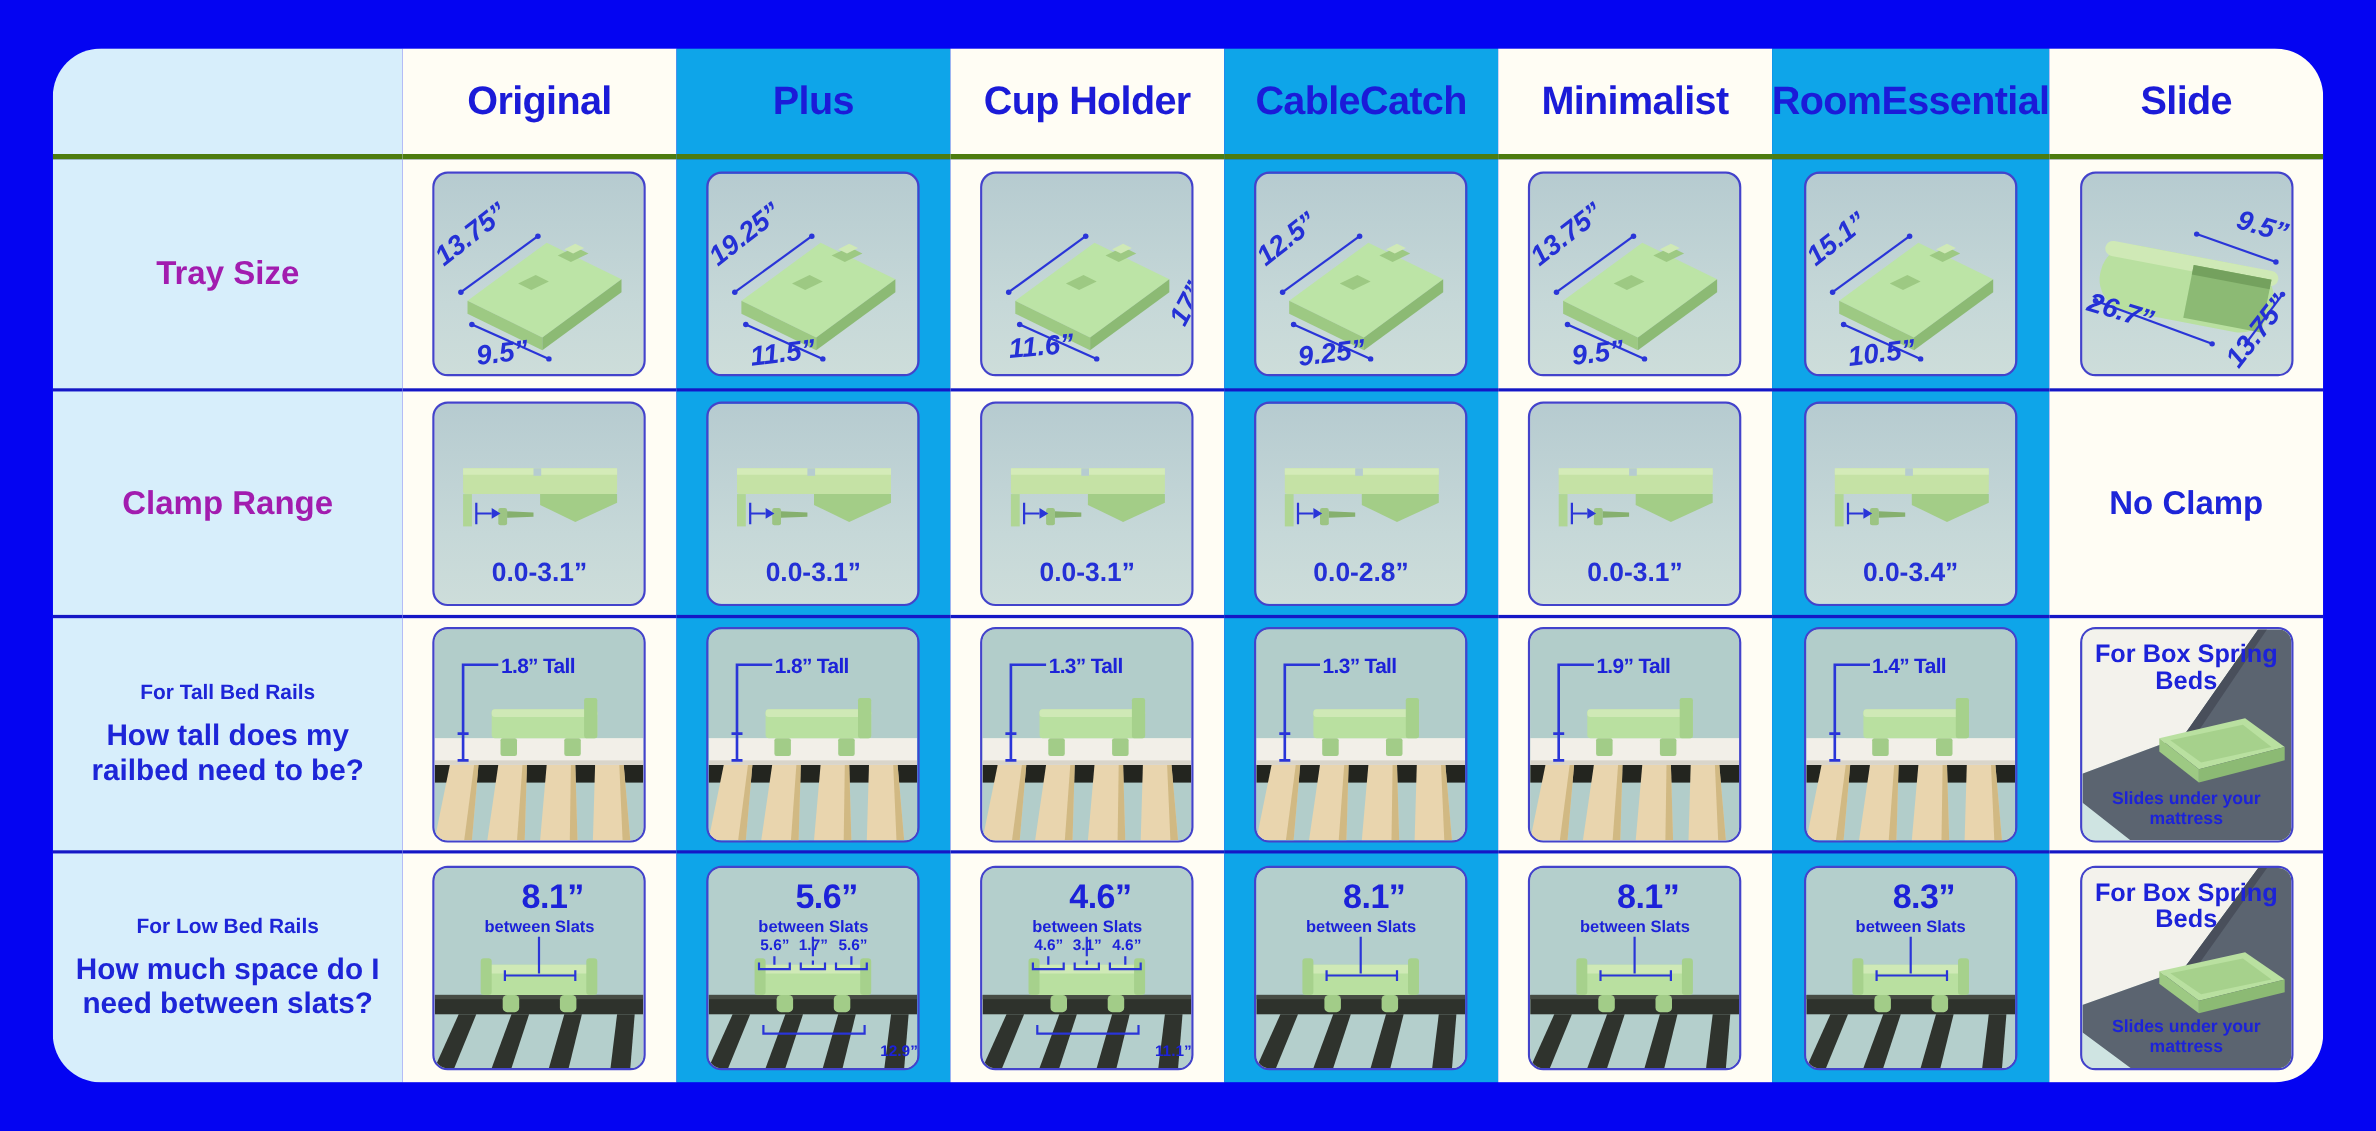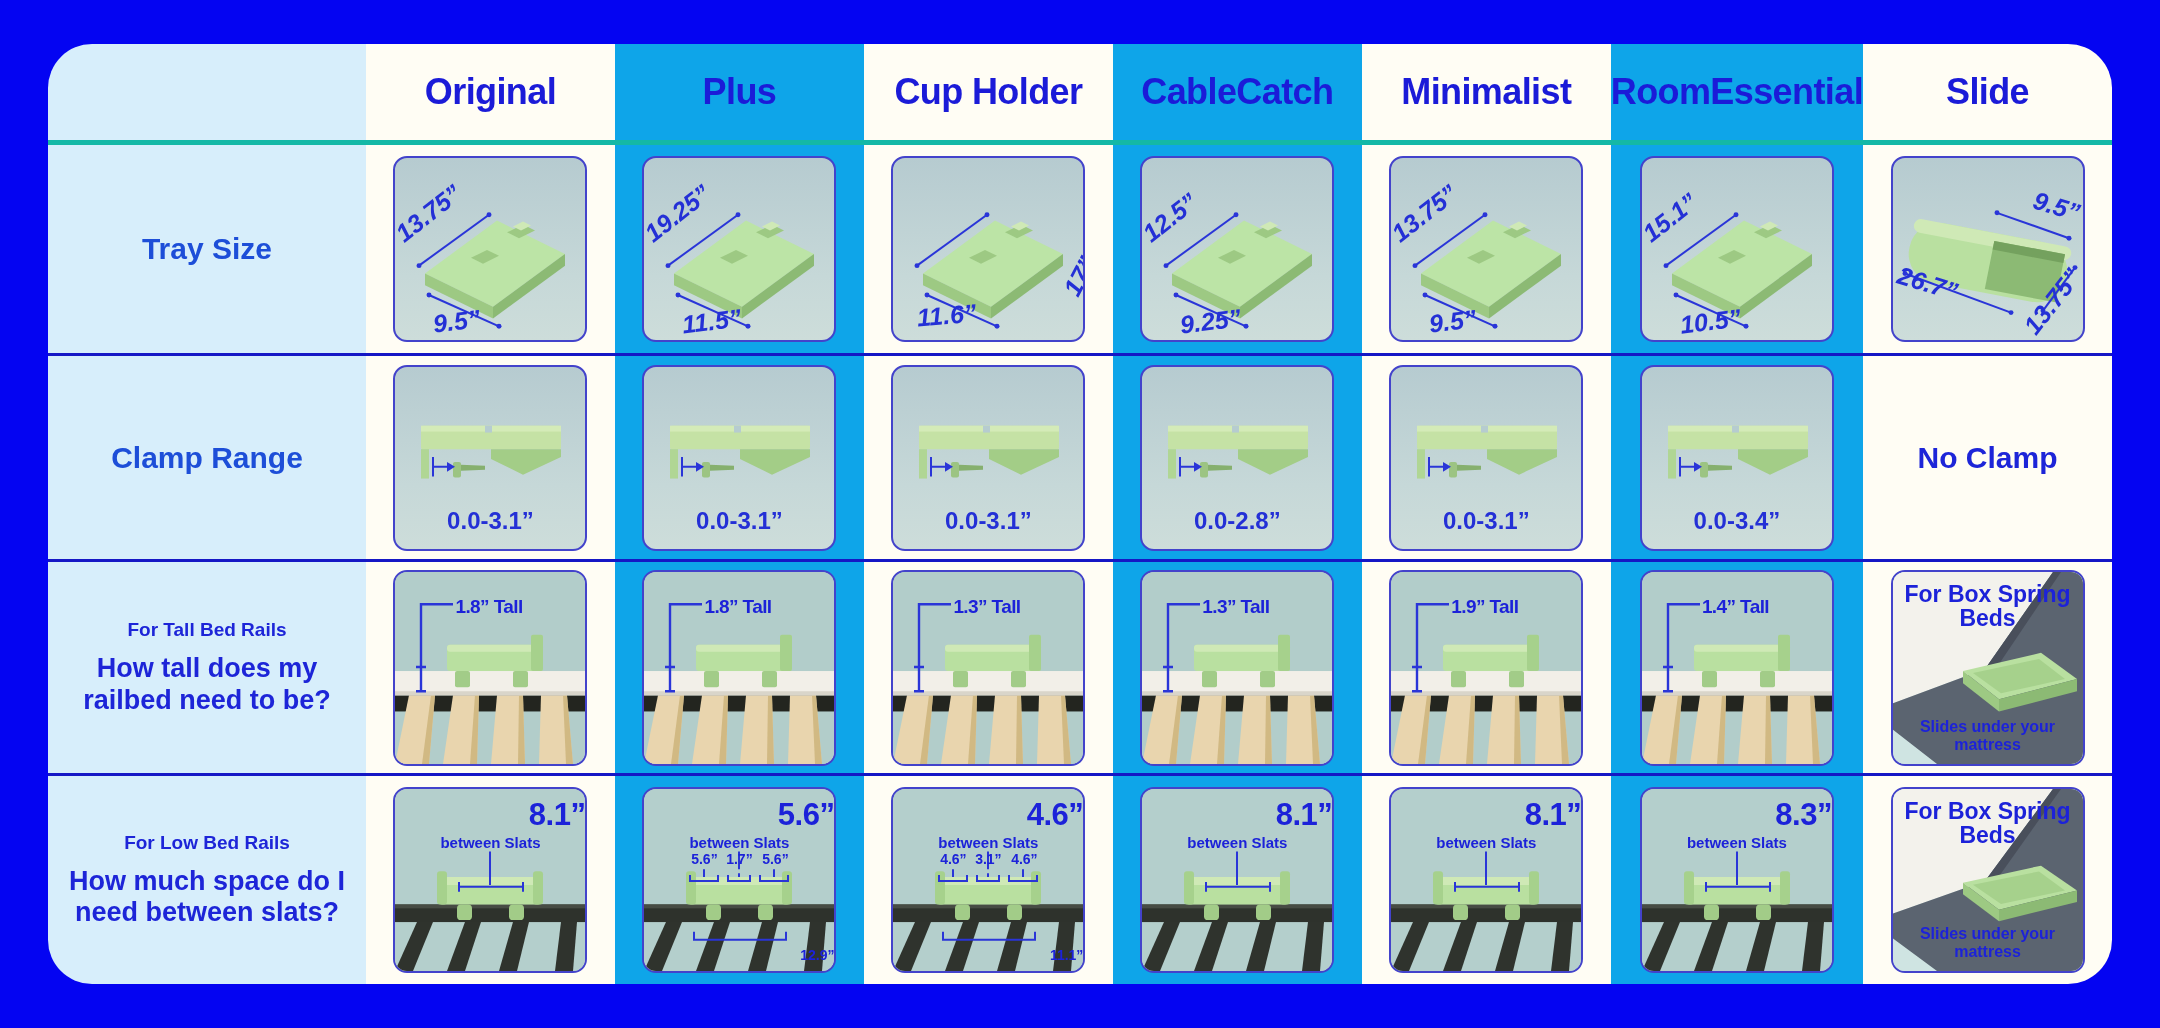--- a/index.html
+++ b/index.html
@@ -23,28 +23,28 @@
   .cell {
     position: relative;
     display: flex;
     align-items: center;
     justify-content: center;
     flex-direction: column;
   }
   .c-label { background: #d7eefb; }
   .c-cream { background: #fffdf4; }
   .c-blue  { background: #0ea5e9; }
-  .r0 { border-bottom: 5px solid #14b8a6; }
+  .r0 { border-bottom: 5px solid #4d7c0f; }
   .r1, .r2, .r3 { border-bottom: 3px solid #1517c5; }
 
   .head-text {
     font-size: 36px; font-weight: 700; color: #1b1bd8;
     letter-spacing: -0.6px; white-space: nowrap;
   }
-  .row-label { font-size: 30px; font-weight: 600; color: #1d4ed8; }
+  .row-label { font-size: 30px; font-weight: 600; color: #a21caf; }
   .eyebrow   { font-size: 19px; font-weight: 700; color: #1d25d8; margin-bottom: 12px; }
   .question  {
     font-size: 27px; font-weight: 600; color: #1d25d8;
     text-align: center; line-height: 1.15; max-width: 285px;
   }
   .no-clamp { font-size: 30px; font-weight: 600; color: #1d25d8; }
 
   .tile {
     position: relative;
     width: 194px; height: 186px;
@@ -72,21 +72,21 @@
   .range {
     position: absolute; bottom: 14px; left: 0; right: 0;
     text-align: center; font-size: 24px; font-weight: 600; color: #2430d6;
   }
   .tall-label {
     position: absolute; top: 24px; left: 60px;
     font-size: 19px; font-weight: 800; color: #1c22d9;
     letter-spacing: -0.6px; white-space: nowrap;
   }
   .slat-value {
-    position: absolute; top: 8px; left: 0; right: 0; text-align: right;
+    position: absolute; top: 8px; left: 0; right: 0; text-align: center;
     font-size: 31px; font-weight: 800; color: #1c22d9; letter-spacing: -0.5px; padding-left: 24px;
   }
   .slat-caption {
     position: absolute; top: 45px; left: 0; right: 0; text-align: center;
     font-size: 15px; font-weight: 700; color: #1c22d9;
   }
   .seg {
     position: absolute; top: 62px; transform: translateX(-50%);
     font-size: 14px; font-weight: 700; color: #1c22d9; white-space: nowrap;
   }

